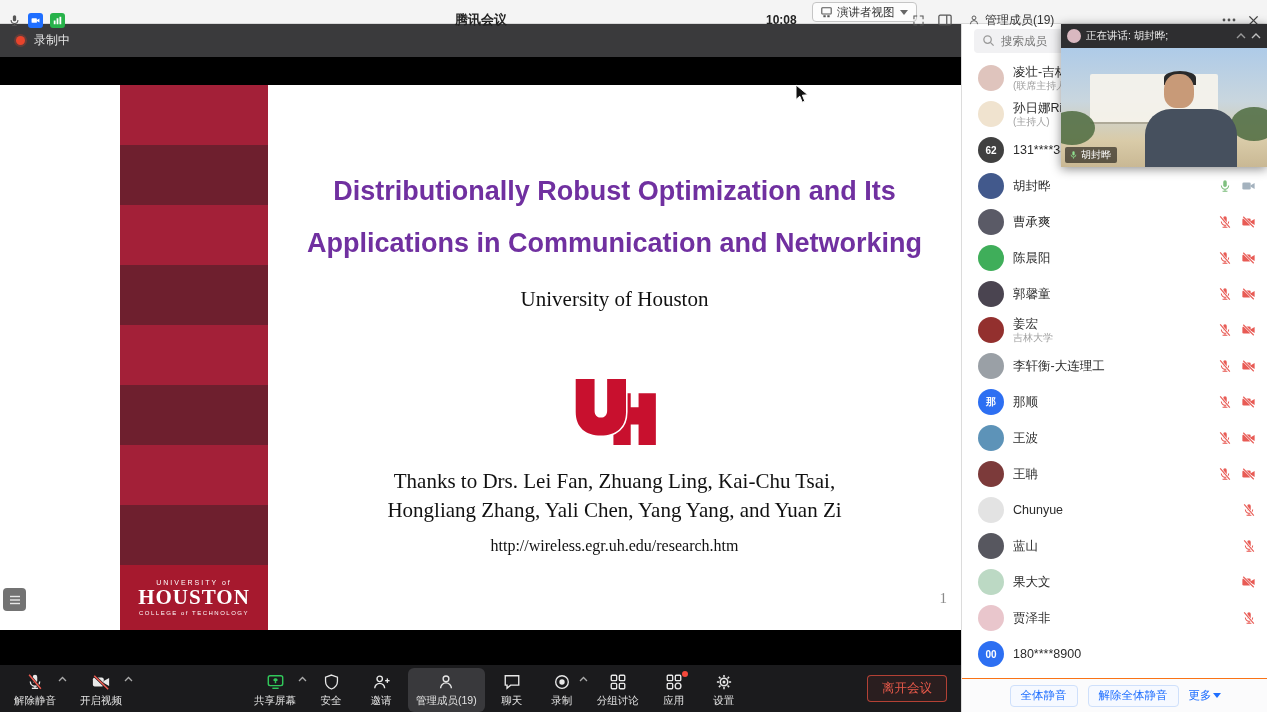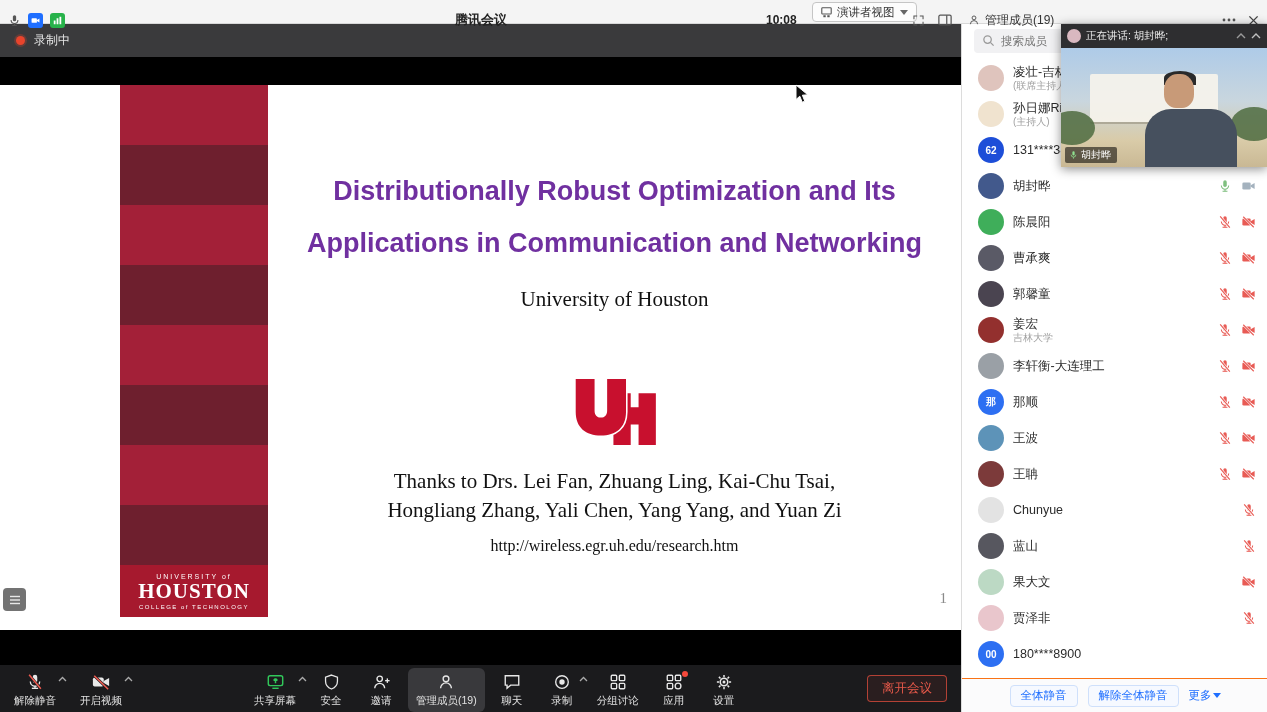--- a/index.html
+++ b/index.html
@@ -29,21 +29,21 @@
     background:#3A3A3C; display:flex; align-items:center; z-index:5; }
   .rec-dot { width:9px; height:9px; border-radius:50%; background:#E8442C;
     margin-left:16px; box-shadow:0 0 0 2px rgba(232,68,44,.25); }
   .rec-label { color:#E6E6E6; font-size:12px; margin-left:9px; }
 
   .stage { position:absolute; left:0; top:57px; width:961px; height:608px; background:#000; }
 
   .slide { position:absolute; left:0; top:28px; width:961px; height:545px; background:#FFF; overflow:hidden; }
   .stripe-col { position:absolute; left:120px; top:0; width:148px; height:480px; display:flex; flex-direction:column; }
   .stripe { flex:1 1 0; }
-  .stripe-footer { position:absolute; left:120px; top:480px; width:148px; height:52px;
+  .stripe-footer { position:absolute; left:120px; top:480px; width:148px; height:65px;
     display:flex; flex-direction:column; align-items:center; justify-content:center; color:#FFF; }
   .uh-line1 { font-size:7px; letter-spacing:2px; }
   .uh-line2 { font-family:"Liberation Serif","DejaVu Serif",serif; font-weight:bold; font-size:21px; letter-spacing:1px; line-height:22px; }
   .uh-line3 { font-size:6px; letter-spacing:1.5px; margin-top:2px; }
 
   .slide-content { position:absolute; left:268px; top:0; width:693px; height:545px; text-align:center; }
   .slide-title { position:absolute; left:0; width:100%; top:80px; font-size:27px; font-weight:bold;
     line-height:52px; white-space:nowrap; }
   .slide-author { position:absolute; left:0; width:100%; top:200px;
     font-family:"Liberation Serif","DejaVu Serif",serif; font-size:21px; line-height:29px; color:#111; }
@@ -451,21 +451,21 @@
           </span>
           <span class="m-icons">
             
             
             
             
           </span>
         </div>
 
         <div class="member-row">
-          <span class="avatar" style="background: #1d4ed8;">
+          <span class="avatar" style="background: #404040;">
             <span>62</span>
           </span>
           <span class="m-names">
             <span class="m-name">131****3862</span>
 
           </span>
           <span class="m-icons">
             
             
             
@@ -491,25 +491,25 @@
 
             <svg class="ic cam-on" width="15" height="14" viewBox="0 0 16 16">
               <rect x="1" y="4" width="9.5" height="8" rx="1.5" fill="currentColor"></rect>
               <path d="M10.5 7.2 15 4.6v6.8l-4.5-2.6z" fill="currentColor"></path>
             </svg>
 
           </span>
         </div>
 
         <div class="member-row">
-          <span class="avatar" style="background: rgb(63, 174, 90);">
-            <span></span>
-          </span>
-          <span class="m-names">
-            <span class="m-name">陈晨阳</span>
+          <span class="avatar" style="background: rgb(90, 90, 102);">
+            <span></span>
+          </span>
+          <span class="m-names">
+            <span class="m-name">曹承爽</span>
 
           </span>
           <span class="m-icons">
 
             <svg class="ic mic-muted" width="14" height="14" viewBox="0 0 16 16">
               <rect x="6" y="1.5" width="4" height="7.5" rx="2" fill="currentColor"></rect>
               <path d="M3.8 7.5a4.2 4.2 0 0 0 8.4 0" fill="none" stroke="currentColor" stroke-width="1.2"></path>
               <line x1="8" y1="11.8" x2="8" y2="14" stroke="currentColor" stroke-width="1.2"></line>
               <line x1="5.2" y1="14" x2="10.8" y2="14" stroke="currentColor" stroke-width="1.2"></line>
               <line x1="2.5" y1="1.5" x2="13.5" y2="14.5" stroke="var(--bg,#FFF)" stroke-width="2.6"></line>
@@ -519,25 +519,25 @@
             <svg class="ic cam-muted" width="15" height="14" viewBox="0 0 16 16">
               <rect x="1" y="4" width="9.5" height="8" rx="1.5" fill="currentColor"></rect>
               <path d="M10.5 7.2 15 4.6v6.8l-4.5-2.6z" fill="currentColor"></path>
               <line x1="2" y1="2" x2="14" y2="14" stroke="var(--bg,#FFF)" stroke-width="2.6"></line>
               <line x1="2" y1="2" x2="14" y2="14" stroke="currentColor" stroke-width="1.3"></line>
             </svg>
           </span>
         </div>
 
         <div class="member-row">
-          <span class="avatar" style="background: rgb(90, 90, 102);">
-            <span></span>
-          </span>
-          <span class="m-names">
-            <span class="m-name">曹承爽</span>
+          <span class="avatar" style="background: rgb(63, 174, 90);">
+            <span></span>
+          </span>
+          <span class="m-names">
+            <span class="m-name">陈晨阳</span>
 
           </span>
           <span class="m-icons">
 
             <svg class="ic mic-muted" width="14" height="14" viewBox="0 0 16 16">
               <rect x="6" y="1.5" width="4" height="7.5" rx="2" fill="currentColor"></rect>
               <path d="M3.8 7.5a4.2 4.2 0 0 0 8.4 0" fill="none" stroke="currentColor" stroke-width="1.2"></path>
               <line x1="8" y1="11.8" x2="8" y2="14" stroke="currentColor" stroke-width="1.2"></line>
               <line x1="5.2" y1="14" x2="10.8" y2="14" stroke="currentColor" stroke-width="1.2"></line>
               <line x1="2.5" y1="1.5" x2="13.5" y2="14.5" stroke="var(--bg,#FFF)" stroke-width="2.6"></line>

